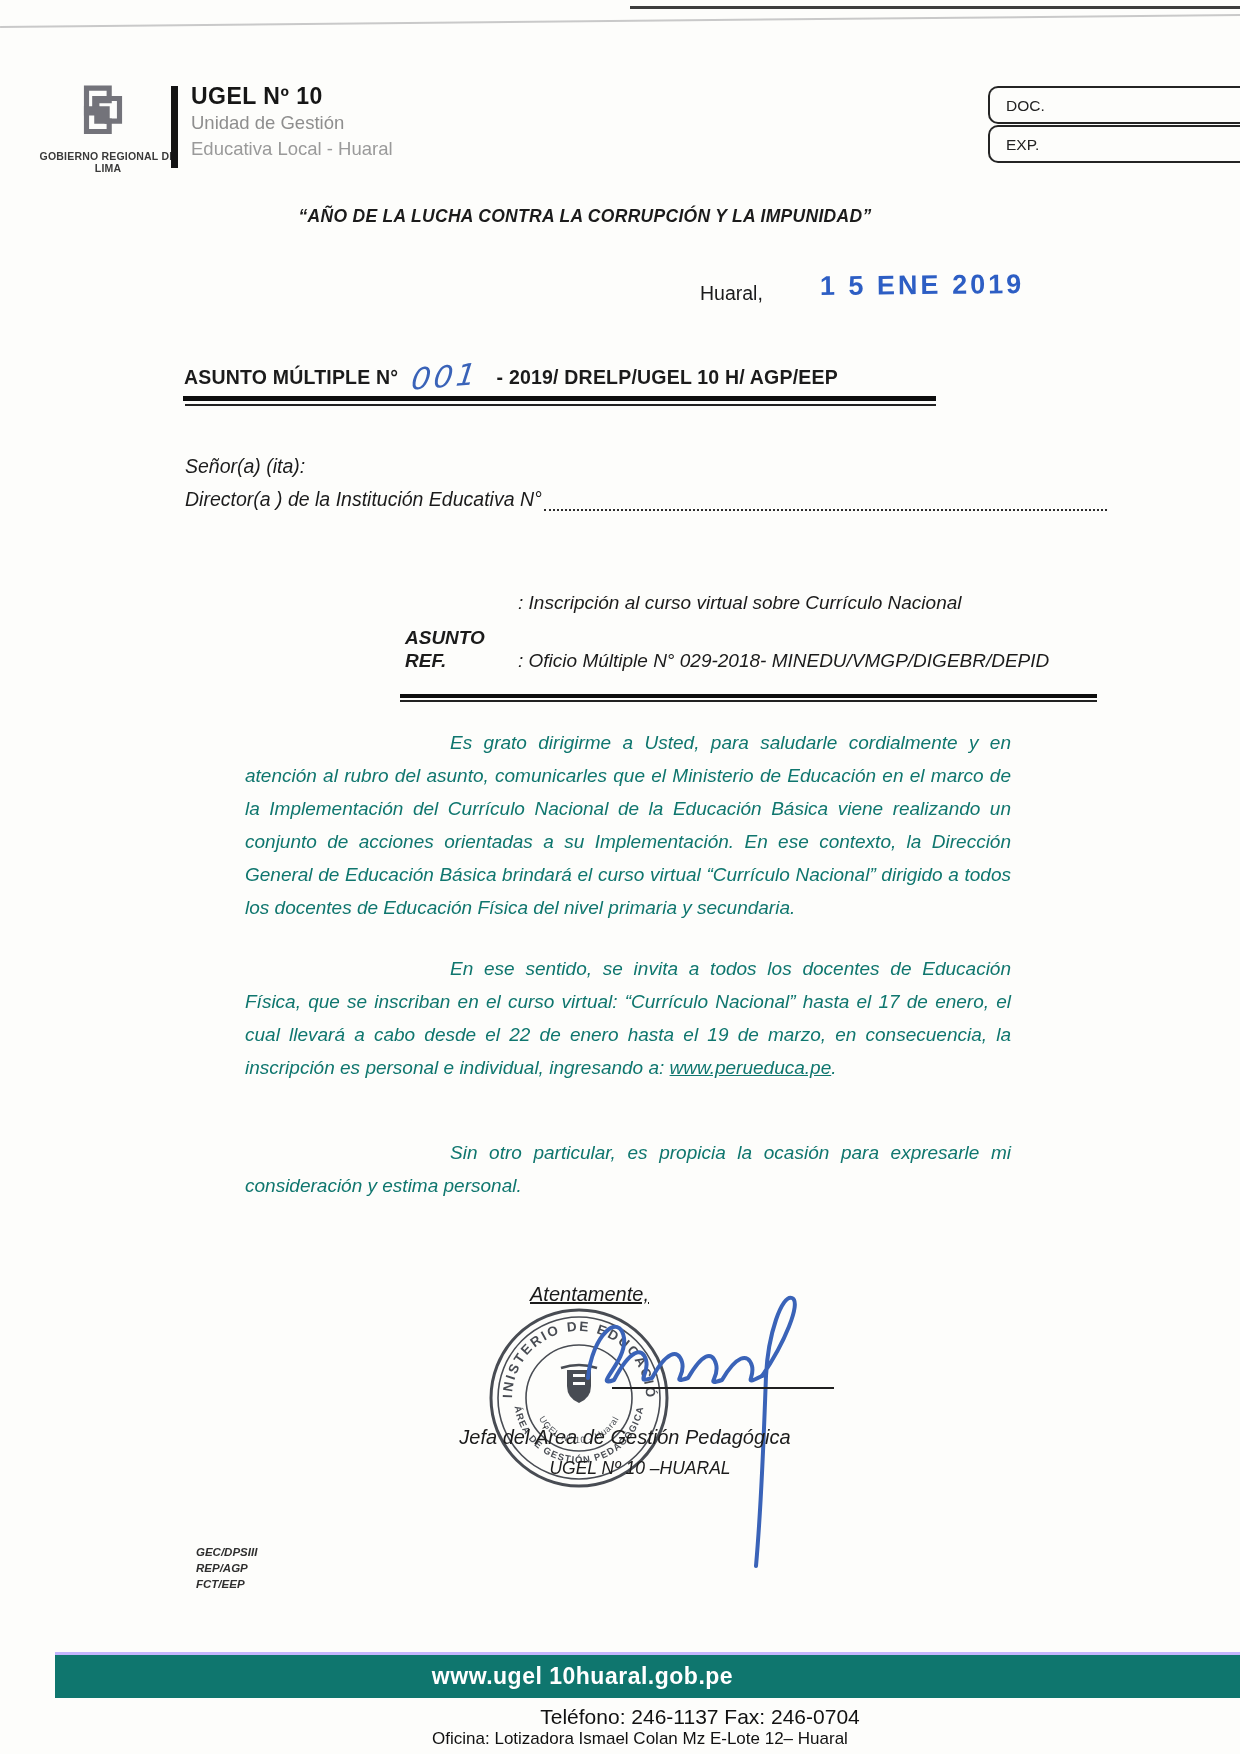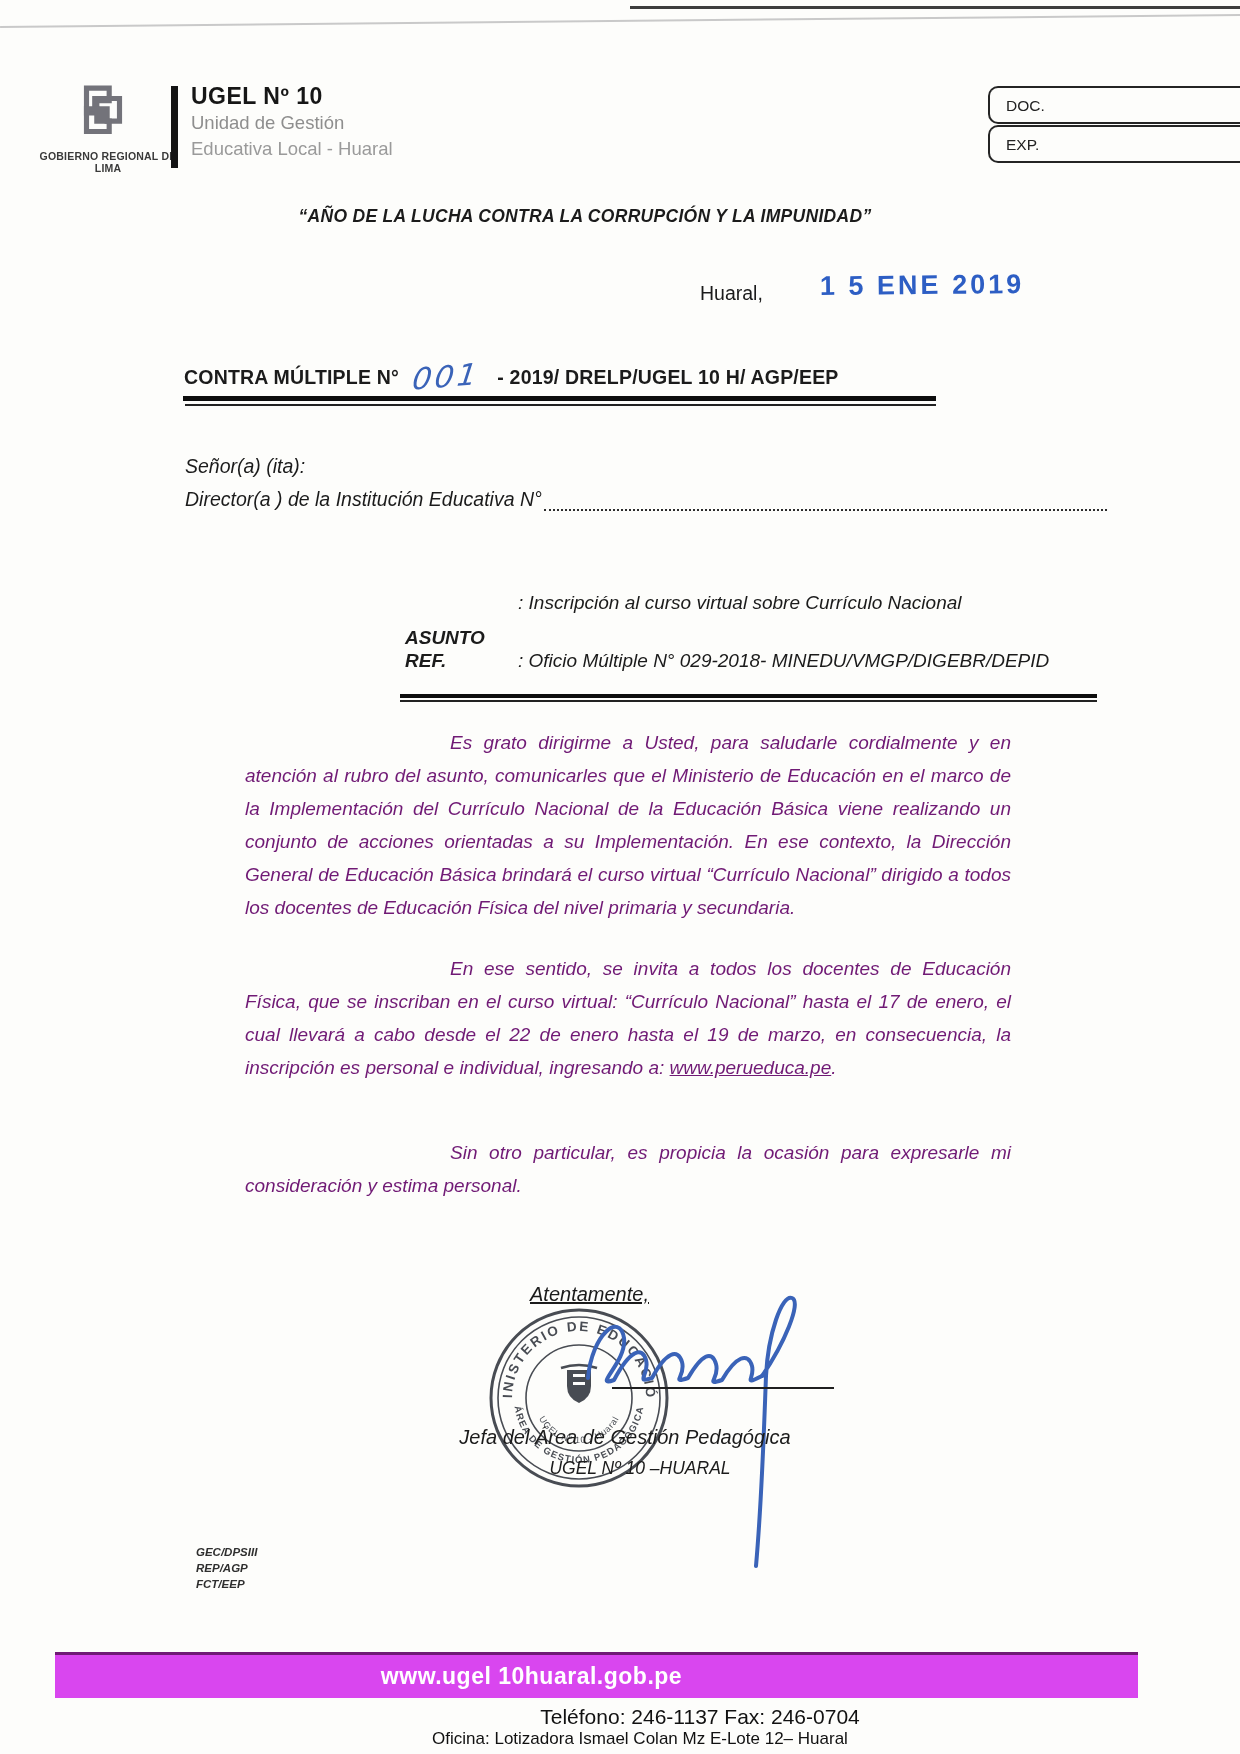--- a/index.html
+++ b/index.html
@@ -49,38 +49,38 @@
   .meta-row { font-style:italic; font-size:19px; white-space:nowrap; }
   .meta-label { font-weight:bold; }
   .subject-row { left:405px; top:592px;margin-top:35px; }
   .subject-text { left:518px; top:592px; }
   .ref-row { left:405px; top:650px; }
   .ref-text { left:518px; top:650px; }
   .rule-ref-a { left:400px; top:694px; width:697px; height:4px; background:#0d0d0d; }
   .rule-ref-b { left:400px; top:700px; width:697px; height:2px; background:#222; }
 
   
-  .para { left:245px; width:766px; font-style:italic; font-size:19px; line-height:33px; text-align:justify; color:#701a75; }
+  .para { left:245px; width:766px; font-style:italic; font-size:19px; line-height:33px; text-align:justify; color:#0f766e; }
   .p1 { top:726px; text-indent:205px; }
   .p2 { top:952px; text-indent:205px; }
   .p3 { top:1136px; text-indent:205px; }
   .url { text-decoration:underline; }
 
   
   .atentamente { left:530px; top:1283px; font-style:italic; font-size:20px; text-decoration:underline; }
   .stamp-svg { left:487px; top:1306px; width:184px; height:184px; opacity:0.88; }
   .sign-svg { left:540px; top:1292px; width:300px; height:282px; }
   .sig-line { left:612px; top:1387px; width:222px; height:2px; background:#1f1f1f; }
   .signer-name { left:440px; top:1394px; width:440px; text-align:center; font-size:20.5px; font-weight:bold; font-style:italic; letter-spacing:0.5px; }
   .signer-title { left:405px; top:1426px; width:440px; text-align:center; font-size:20px; font-style:italic; }
   .signer-org { left:480px; top:1458px; width:320px; text-align:center; font-size:17.5px; font-style:italic; }
 
   
   .initials { left:196px; top:1544px; font-size:11.5px; font-style:italic; font-weight:bold; color:#2f2f2f; line-height:16px; }
-  .footer-bar { left:55px; top:1652px; width:1083px; height:46px; background:#d946ef; border-top:3px solid #701a75; }
+  .footer-bar { left:55px; top:1652px; width:1185px; height:46px; background:#0f766e; border-top:3px solid #c4b5fd; }
   .footer-bar-text { width:100%; padding-right:130px; padding-top:8px; text-align:center; color:#fff; font-size:23px; font-weight:bold; letter-spacing:0.5px; }
   .phone-line { left:180px; top:1705px; width:1040px; text-align:center; font-size:21px; color:#111; }
   .office-line { left:70px; top:1729px; width:1140px; text-align:center; font-size:17px; color:#111; }
 </style>
 </head>
 <body>
 
 <div class="page">
 
   <div class="abs scan1"></div>
@@ -105,21 +105,21 @@
   <div class="abs routing">
     <div class="routing-box">DOC.</div>
     <div class="routing-box">EXP.</div>
   </div>
 
   <div class="abs motto">“AÑO DE LA  LUCHA  CONTRA LA CORRUPCIÓN Y  LA  IMPUNIDAD”</div>
 
   <div class="abs place">Huaral,</div>
   <div class="abs date-stamp">1 5 ENE 2019</div>
 
-  <div class="abs oficio-line"><span>CONTRA MÚLTIPLE N°</span><span class="oficio-num">001</span><span>- 2019/ DRELP/UGEL 10  H/ AGP/EEP</span></div>
+  <div class="abs oficio-line"><span>ASUNTO MÚLTIPLE N°</span><span class="oficio-num">001</span><span>- 2019/ DRELP/UGEL 10  H/ AGP/EEP</span></div>
   <div class="abs rule-oficio-a"></div>
   <div class="abs rule-oficio-b"></div>
 
   <div class="abs recipient">
     <div>Señor(a) (ita):</div>
     <div class="addr-row">
       <span>Director(a ) de la Institución Educativa N°</span>
       <span class="dots"></span>
     </div>
   </div>

